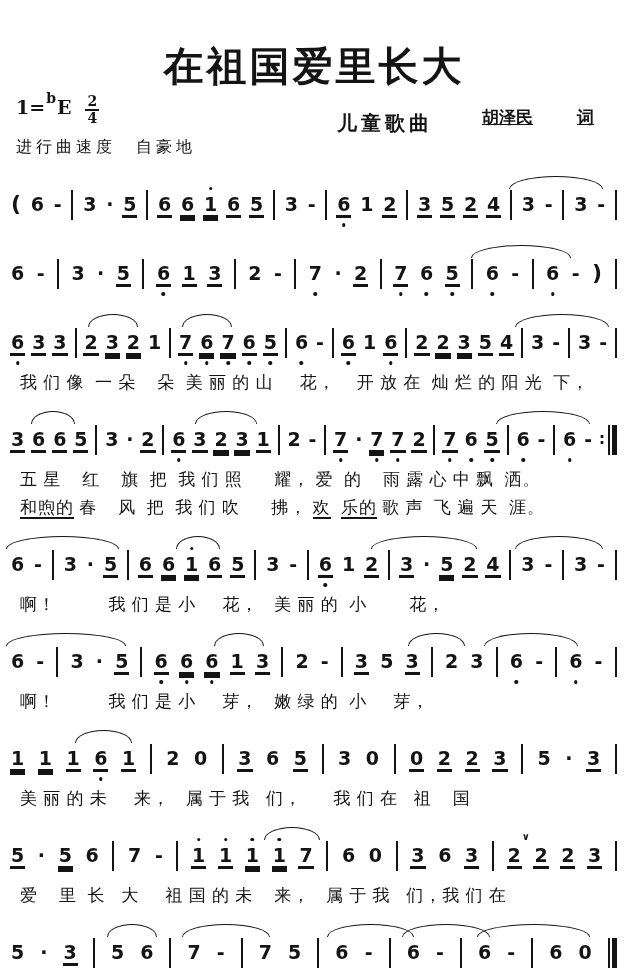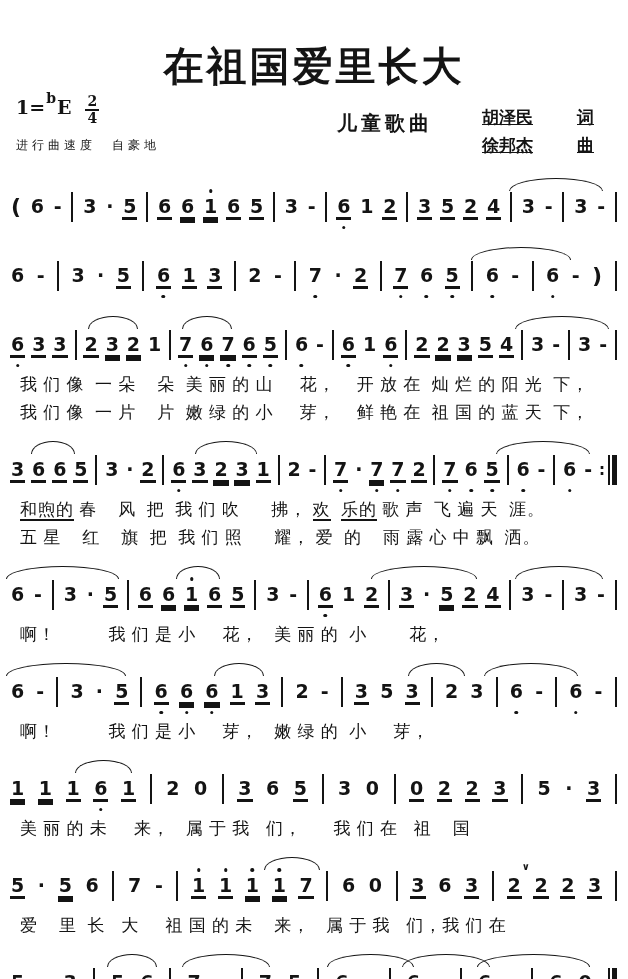--- a/index.html
+++ b/index.html
@@ -12,21 +12,21 @@
   .meta-center{flex:1;text-align:center;padding-top:14px;}
   .meta-right{width:130px;text-align:left;padding-top:8px;}
   .keysig{font-weight:bold;font-size:19px;font-family:"DejaVu Serif",serif;display:flex;align-items:flex-start;}
   .flat{font-size:14px;position:relative;top:-6px;margin:0 1px;}
   .meter{display:inline-flex;flex-direction:column;align-items:center;margin-left:14px;
          font-size:14px;line-height:1.1;font-weight:bold;position:relative;top:-2px;}
   .meter .den{border-top:2px solid #141414;padding:0 2px;}
   .genre{font-weight:bold;font-size:20px;letter-spacing:4px;font-family:"Liberation Serif",serif;}
   .credit-row{display:flex;justify-content:space-between;width:112px;font-weight:bold;
               font-size:17px;line-height:1.65;font-family:"Liberation Serif",serif;text-decoration:underline;}
-  .tempo{font-size:12px;letter-spacing:4px;margin-top:8px;font-family:"Liberation Serif",serif;}
+  .tempo{font-size:16px;letter-spacing:4px;margin-top:8px;font-family:"Liberation Serif",serif;}
   #score{padding:2px 0 0 0;}
   .line-block{margin-top:15px;}
   .music-line{display:flex;justify-content:space-between;align-items:center;position:relative;
               height:32px;padding:14px 10px 8px;font-family:"DejaVu Sans",sans-serif;
               font-weight:bold;font-size:19px;}
   .tok{position:relative;display:inline-flex;align-items:center;line-height:1;}
   .glyph{display:inline-block;line-height:1;padding:0 1px 1px;}
   .u1{box-shadow:0 3px 0 0 #141414;}
   .u2{box-shadow:0 3px 0 0 #141414, 0 6px 0 0 #141414;}
   .dot{position:absolute;width:3.5px;height:3.5px;border-radius:50%;background:#141414;
@@ -68,24 +68,20 @@
       <div class="tempo">进行曲速度　自豪地</div>
     </div>
     <div class="meta-center">
       <span class="genre">儿童歌曲</span>
     </div>
     <div class="meta-right">
       <div class="credit-row">
         <span>胡泽民</span>
         <span>词</span>
       </div>
-      <div class="credit-row">
-        <span>徐邦杰</span>
-        <span>曲</span>
-      </div>
     </div>
   </div>
 
   <div id="score">
       <div class="line-block">
         <div class="music-line">
           <div class="arc" style="left: 81%; width: 15%;"></div>
           <span class="tok">
             <span class="glyph paren">(</span>
           </span>
@@ -396,21 +392,20 @@
             <span class="glyph">3</span>
           </span>
           <span class="tok">
             <span class="glyph">-</span>
           </span>
           <span class="tok">
             <span class="bar"></span>
           </span>
         </div>
         <div class="lyric-line">我 们 像  一 朵    朵  美 丽 的 山     花，    开 放 在  灿 烂 的 阳 光  下，</div>
-        <div class="lyric-line">我 们 像  一 片    片  嫩 绿 的 小     芽，    鲜 艳 在  祖 国 的 蓝 天  下，</div>
       </div>
       <div class="line-block">
         <div class="music-line">
           <div class="arc" style="left: 5%; width: 7%;"></div>
           <div class="arc" style="left: 31%; width: 10%;"></div>
           <div class="arc" style="left: 79%; width: 15%;"></div>
           <span class="tok">
             <span class="glyph u1">3</span>
           </span>
           <span class="tok">
@@ -517,22 +512,22 @@
           </span>
           <span class="tok">
             <span class="glyph">-</span>
           </span>
           <span class="tok">
             <span class="rdots">:</span>
             <span class="bar"></span>
             <span class="bar thick"></span>
           </span>
         </div>
+        <div class="lyric-line">五 星    红    旗  把  我 们 照      耀， 爱  的    雨 露 心 中 飘  洒。</div>
         <div class="lyric-line"><span class="lyr-u">和煦的</span><span> 春    风  把  我 们 吹      拂， </span><span class="lyr-u">欢</span><span>  </span><span class="lyr-u">乐的</span><span> 歌 声  飞 遍 天  涯。</span></div>
-        <div class="lyric-line">五 星    红    旗  把  我 们 照      耀， 爱  的    雨 露 心 中 飘  洒。</div>
       </div>
       <div class="line-block">
         <div class="music-line">
           <div class="arc" style="left: 1%; width: 18%;"></div>
           <div class="arc" style="left: 28%; width: 7%;"></div>
           <div class="arc" style="left: 59%; width: 17%;"></div>
           <div class="arc" style="left: 82%; width: 14%;"></div>
           <span class="tok">
             <span class="glyph">6</span>
           </span>

